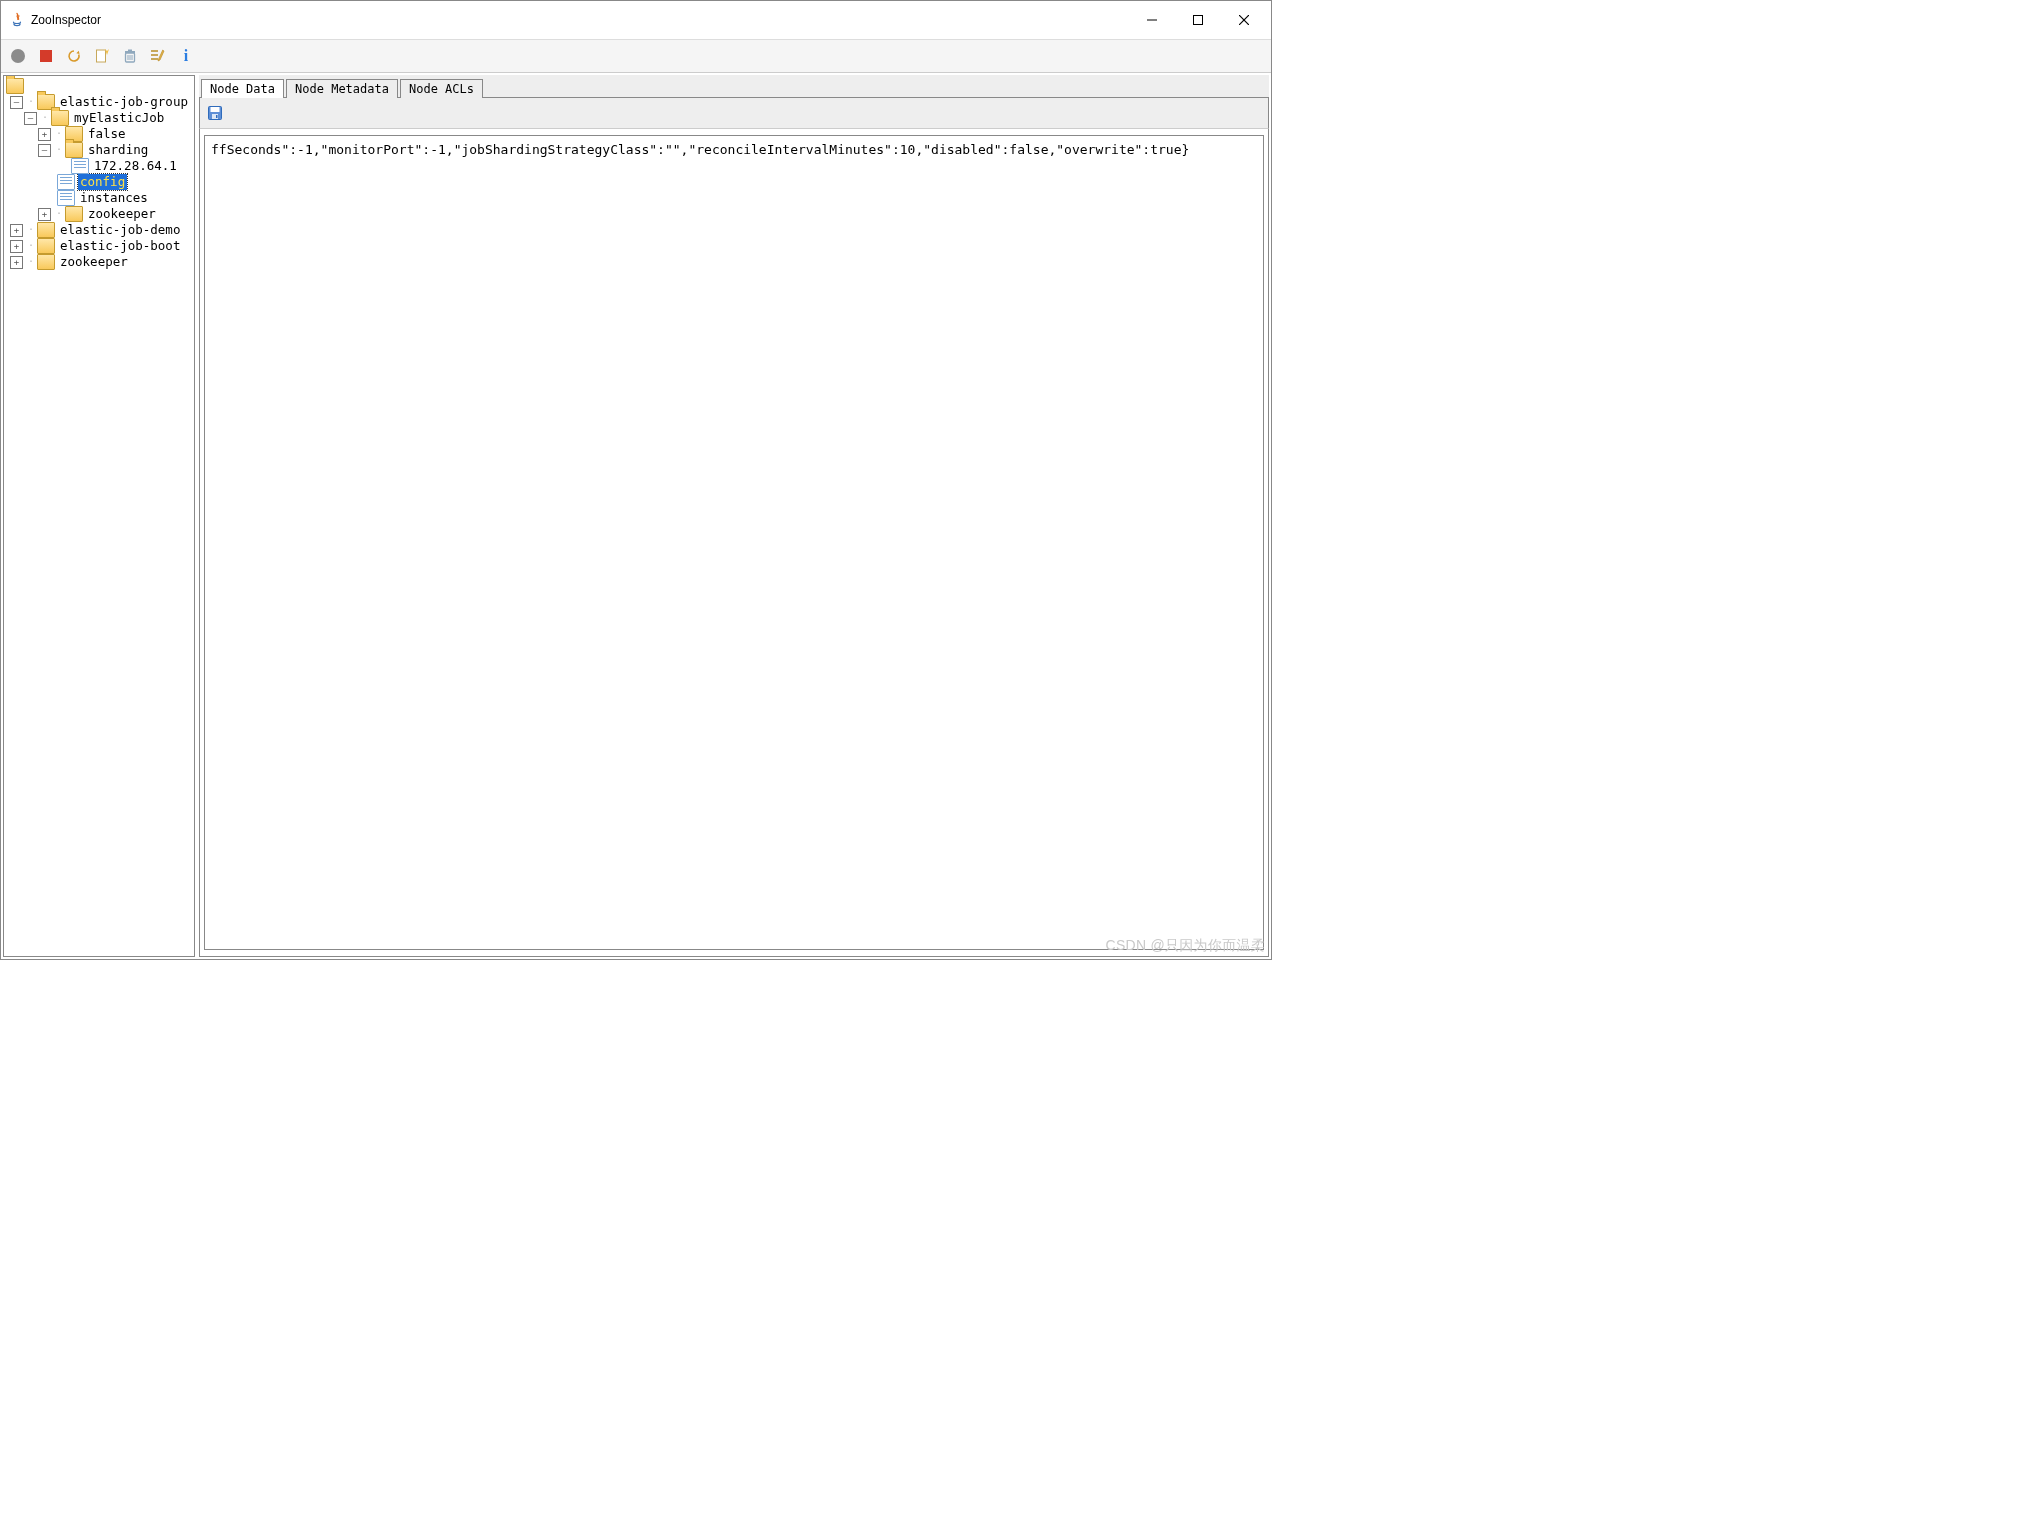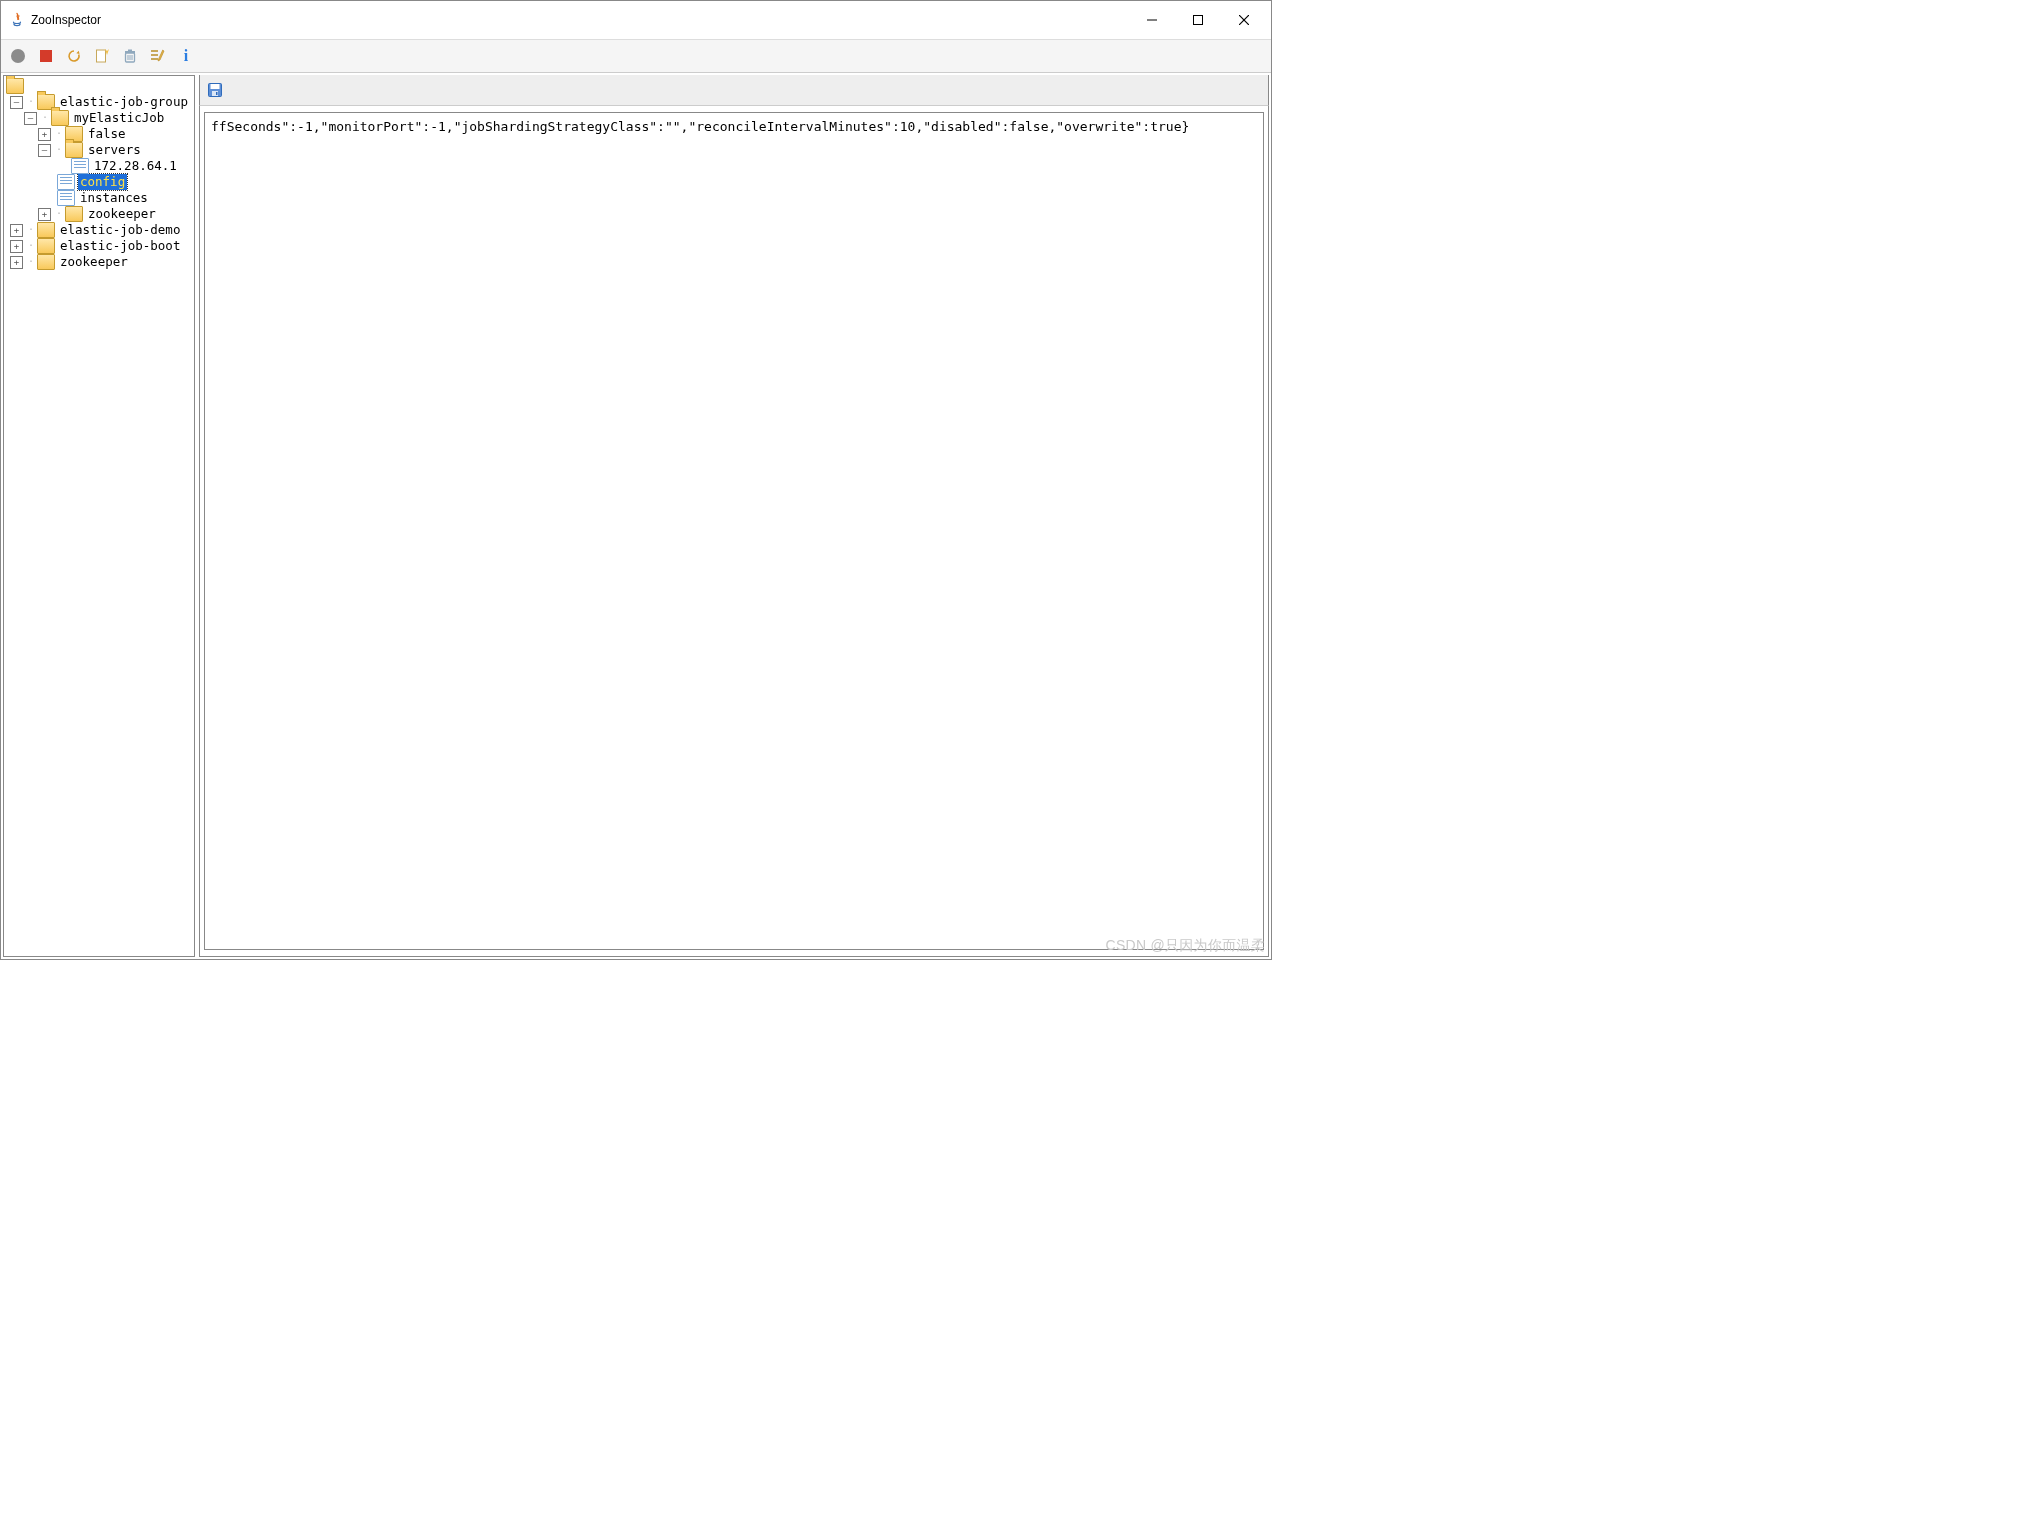--- a/index.html
+++ b/index.html
@@ -149,21 +149,21 @@
           <span class="conn">·</span>
           <span class="folder"></span>
           <span class="node-label">false</span>
         </div>
 
         <div class="tree-row">
           <span class="indent" style="width:32px"></span>
           <span class="tgl">–</span>
           <span class="conn">·</span>
           <span class="folder open"></span>
-          <span class="node-label">servers</span>
+          <span class="node-label">sharding</span>
         </div>
 
         <div class="tree-row">
           <span class="indent" style="width:52px"></span>
           <span class="tgl blank"></span>
           <span class="file"></span>
           <span class="node-label">172.28.64.1</span>
         </div>
 
         <div class="tree-row">
@@ -209,20 +209,25 @@
           <span class="tgl">+</span>
           <span class="conn">·</span>
           <span class="folder"></span>
           <span class="node-label">zookeeper</span>
         </div>
 
       </div>
     </div>
 
     <div class="content-pane">
+      <div class="tabs">
+        <div class="tab active">Node Data</div>
+        <div class="tab">Node Metadata</div>
+        <div class="tab">Node ACLs</div>
+      </div>
       <div class="subtoolbar">
         <div class="tb-btn ic-save">
           <svg width="16" height="16">
             <rect x="1.5" y="1.5" width="13" height="13" rx="1" fill="#5e8fd6" stroke="#2f6bbb"></rect>
             <rect x="3.5" y="2" width="9" height="5" fill="#fff"></rect>
             <rect x="5" y="9" width="6" height="5" fill="#dce7f6"></rect>
             <rect x="9" y="10" width="1.5" height="3" fill="#2f6bbb"></rect>
           </svg>
         </div>
       </div>

